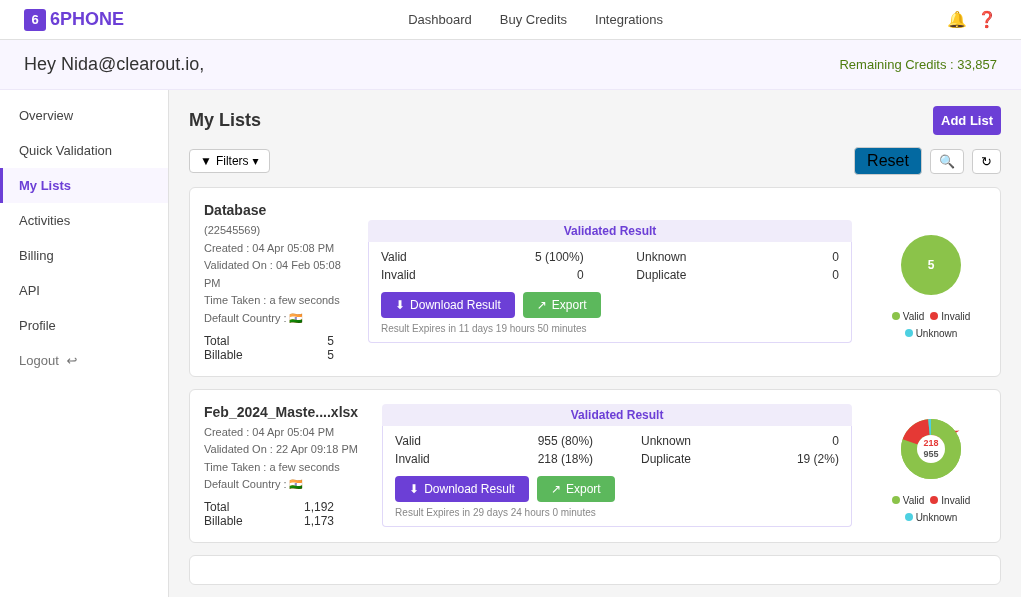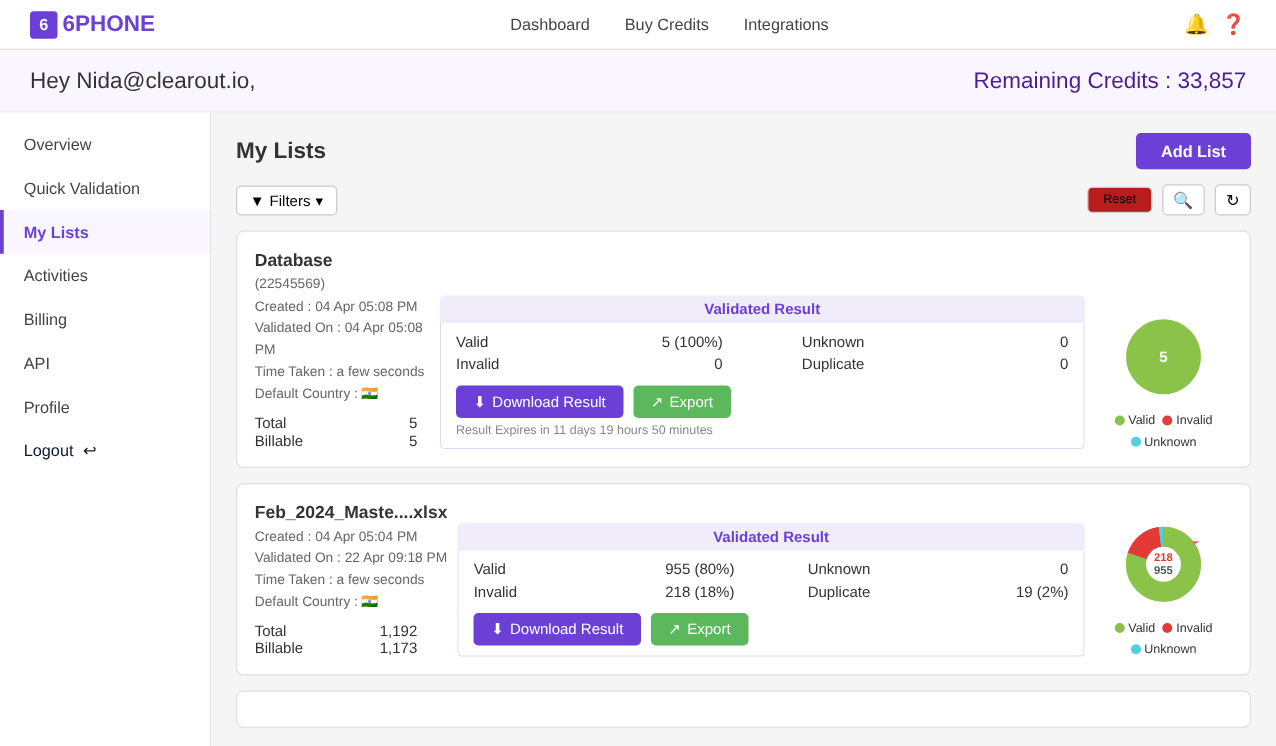--- a/index.html
+++ b/index.html
@@ -54,21 +54,21 @@
     
     .greeting-bar {
       background: #f9f6ff;
       padding: 14px 24px;
       display: flex;
       justify-content: space-between;
       align-items: center;
       border-bottom: 1px solid #ede8f8;
     }
     .greeting-bar .greeting { font-size: 18px; color: #333; }
-    .greeting-bar .credits { font-size: 18px; color: #4c1d95; }
+    .greeting-bar .credits { font-size: 13px; color: #4d7c0f; }
 
     
     .main-layout {
       display: flex;
       height: calc(597px - 40px - 50px);
     }
 
     
     .sidebar {
       width: 169px;
@@ -83,41 +83,41 @@
       color: #444;
       font-size: 13px;
       border-left: 3px solid transparent;
     }
     .sidebar-item.active {
       color: #6c3fd6;
       border-left: 3px solid #6c3fd6;
       background: #f9f6ff;
       font-weight: bold;
     }
-    .sidebar-item.logout { color: #0f172a; }
+    .sidebar-item.logout { color: #737373; }
 
     
     .content {
       flex: 1;
       padding: 16px 20px;
       overflow-y: auto;
       background: #f5f5f5;
     }
     .content-header {
       display: flex;
       justify-content: space-between;
       align-items: center;
       margin-bottom: 12px;
     }
     .page-title { font-size: 18px; font-weight: bold; color: #333; }
     .add-list-btn {
       background: #6c3fd6;
       color: #fff;
       border: none;
-      padding: 7px 20px;
+      padding: 7px 8px;
       border-radius: 4px;
       cursor: pointer;
       font-size: 13px;
       font-weight: bold;
     }
 
     
     .toolbar {
       display: flex;
       align-items: center;
@@ -130,46 +130,46 @@
       gap: 4px;
       border: 1px solid #ccc;
       background: #fff;
       padding: 4px 10px;
       border-radius: 4px;
       cursor: pointer;
       font-size: 12px;
     }
     .reset-btn {
       border: 1px solid #ccc;
-      background: #b91c1c;
+      background: #0369a1;
       padding: 4px 12px;
       border-radius: 4px;
       cursor: pointer;
-      font-size: 10px;
+      font-size: 16px;
       margin-left: auto;
     }
     .icon-btn {
       border: 1px solid #ccc;
       background: #fff;
       padding: 4px 8px;
       border-radius: 4px;
       cursor: pointer;
       font-size: 13px;
     }
 
     
     .list-card {
       background: #fff;
       border: 1px solid #e0e0e0;
       border-radius: 6px;
       padding: 14px;
       margin-bottom: 12px;
       display: flex;
-      gap: 8px;
-      align-items: flex-end;
+      gap: 24px;
+      align-items: center;
     }
     .card-info { flex: 0 0 140px; }
     .card-name { font-size: 14px; font-weight: bold; color: #333; margin-bottom: 4px; }
     .card-meta { font-size: 11px; color: #666; line-height: 1.6; }
     .card-totals { margin-top: 6px; font-size: 12px; }
     .card-totals div { display: flex; justify-content: space-between; width: 130px; }
 
     .validated-section { flex: 1; min-width: 220px; }
     .validated-title {
       text-align: center;
@@ -291,21 +291,21 @@
       <button class="icon-btn">🔍</button>
       <button class="icon-btn">↻</button>
     </div>
 
     <div class="list-card">
       <div class="card-info">
         <div class="card-name">Database</div>
         <div class="card-meta">
           <div>(22545569)</div>
           <div>Created : 04 Apr 05:08 PM</div>
-          <div>Validated On : 04 Apr 05:08 PM</div>
+          <div>Validated On : 04 Feb 05:08 PM</div>
           <div>Time Taken : a few seconds</div>
           <div>Default Country : <span>🇮🇳</span></div>
         </div>
         <div class="card-totals">
           <div>
               <span>Total</span>
               <span>5</span>
             </div>
           <div>
               <span>Billable</span>
@@ -404,20 +404,21 @@
           <div class="action-btns">
             <button class="download-btn">
               <span>⬇</span>
               <span>Download Result</span>
             </button>
             <button class="export-btn">
               <span>↗</span>
               <span>Export</span>
             </button>
           </div>
+          <div class="expires-text">Result Expires in 29 days 24 hours 0 minutes</div>
         </div>
       </div>
 
       <div class="chart-area">
         <svg class="pie" viewBox="0 0 80 80">
 
           <circle cx="40" cy="40" r="30" fill="#8bc34a"></circle>
 
           <path d="M40,40 L40,10 A30,30 0 0,1 40,10" fill="#e53935"></path>
           <path d="M40,40 L68.5,21.5 A30,30 0 0,1 40,10" fill="#e53935"></path>

